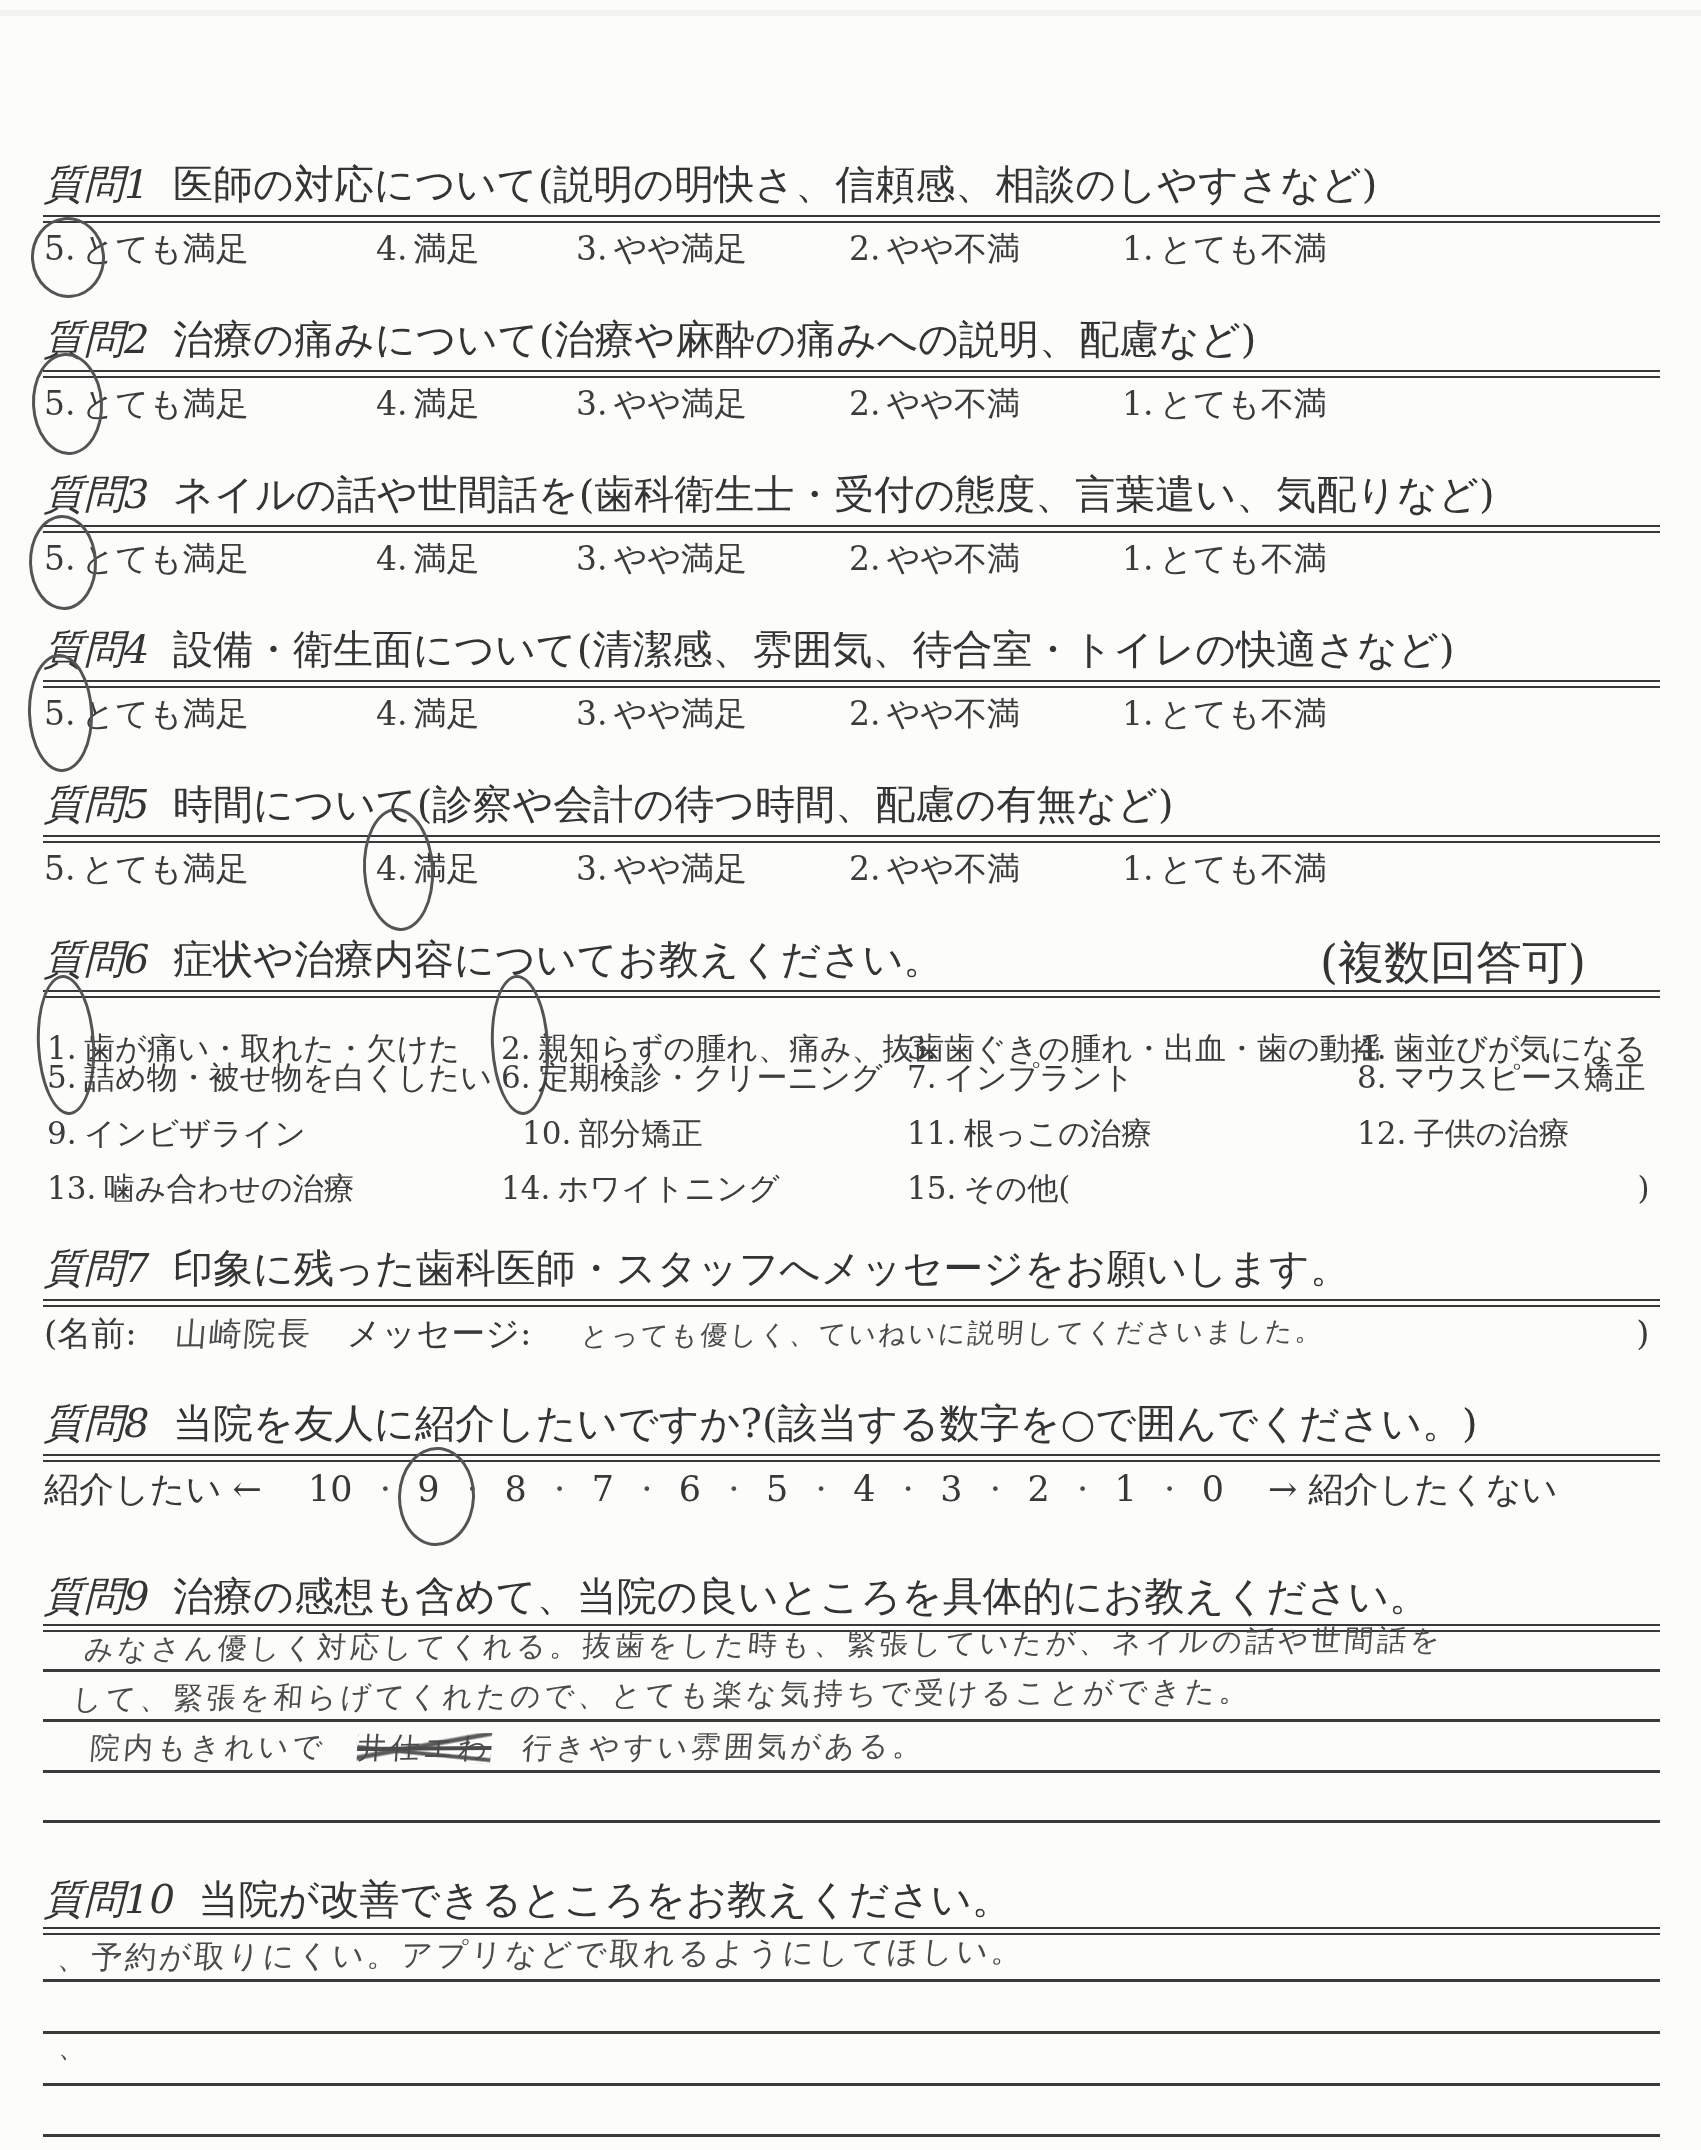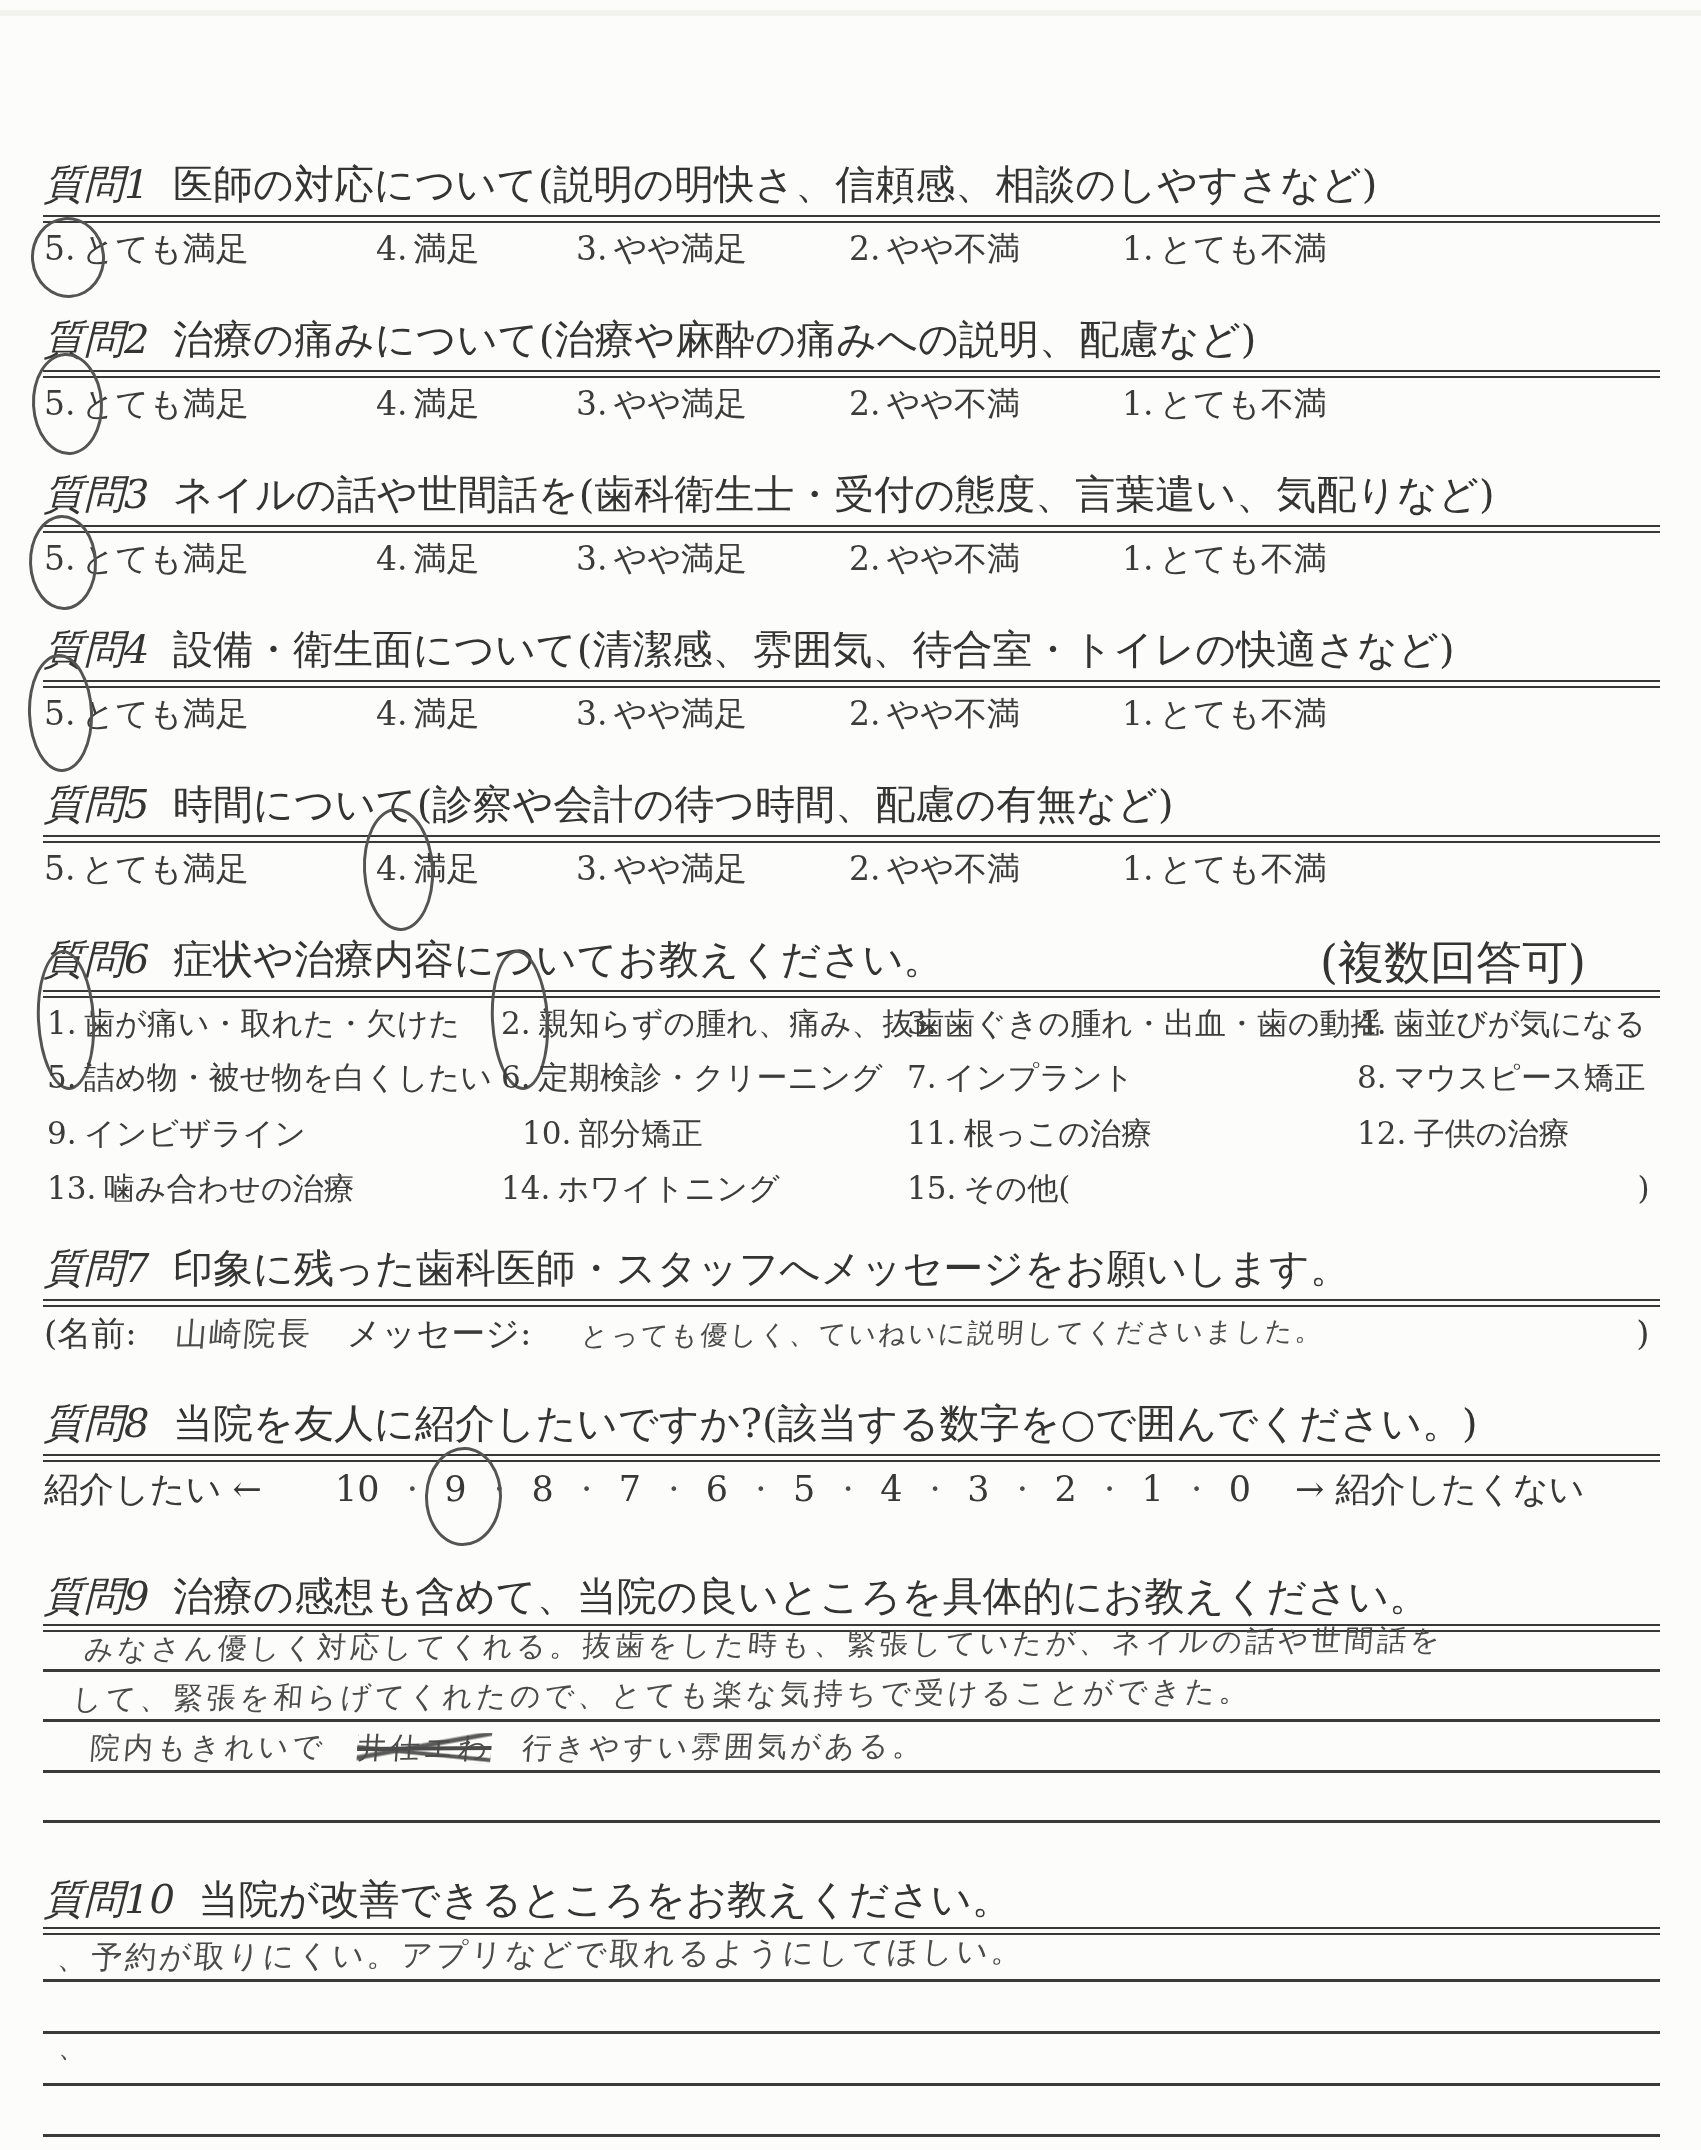--- a/index.html
+++ b/index.html
@@ -30,21 +30,21 @@
   .cA{left:-13.3px;top:-14.8px;width:68px;height:75px;transform:rotate(-5deg);}
   .cB{left:-11.8px;top:-34px;width:65px;height:96px;transform:rotate(-3deg);}
   .cC{left:-14.8px;top:-26.6px;width:62px;height:89px;transform:rotate(-2deg);}
   .cD{left:-16px;top:-43px;width:59px;height:112px;transform:rotate(-2deg);}
   .cE{left:-13.3px;top:-44px;width:65px;height:117px;transform:rotate(-3deg);}
   .cF{left:-10.3px;top:-58px;width:52px;height:134px;transform:rotate(-3deg);}
   .cG{left:-19px;top:-25px;width:71px;height:93px;transform:rotate(2deg);}
   .ansrow{left:44px;right:44px;font-size:34px;line-height:1;white-space:nowrap;}
   .ansrow .hand{letter-spacing:2.2px;}
   .scalerow{left:44px;right:44px;font-size:35px;line-height:1;white-space:nowrap;display:flex;align-items:center;color:#383838;}
-  .sLeft{margin-right:73px;}
+  .sLeft{margin-right:46px;}
   .sRight{margin-left:44px;}
   .sn{position:relative;display:inline-block;}
   .dt{margin:0 17.7px;font-size:29.5px;color:#4a4a4a;}
 </style>
 </head>
 <body>
 
 <div class="page">
   <div class="abs scanline"></div>
 
@@ -107,21 +107,21 @@
     <span class="opt" style="left:532px"><span class="num">3.</span><span>やや満足</span></span>
     <span class="opt" style="left:805px"><span class="num">2.</span><span>やや不満</span></span>
     <span class="opt" style="left:1078px"><span class="num">1.</span><span>とても不満</span></span>
   </div>
 
   <div class="abs qh" style="top:939px">
     <span class="q-no">質問6</span><span>症状や治療内容についてお教えください。</span>
   </div>
   <div class="abs note" style="top:939px">(複数回答可)</div>
   <div class="abs rule2" style="top:990px"></div>
-  <div class="abs q6row" style="top:1008px">
+  <div class="abs q6row" style="top:1033px">
     <span class="q6item" style="left:0"><span class="circ cF"></span><span class="num">1.</span><span>歯が痛い・取れた・欠けた</span></span>
     <span class="q6item" style="left:454px"><span class="circ cF"></span><span class="num">2.</span><span>親知らずの腫れ、痛み、抜歯</span></span>
     <span class="q6item" style="left:860px"><span class="num">3.</span><span>歯ぐきの腫れ・出血・歯の動揺</span></span>
     <span class="q6item" style="left:1310px"><span class="num">4.</span><span>歯並びが気になる</span></span>
   </div>
   <div class="abs q6row" style="top:1062px">
     <span class="q6item" style="left:0"><span class="num">5.</span><span>詰め物・被せ物を白くしたい</span></span>
     <span class="q6item" style="left:454px"><span class="num">6.</span><span>定期検診・クリーニング</span></span>
     <span class="q6item" style="left:860px"><span class="num">7.</span><span>インプラント</span></span>
     <span class="q6item" style="left:1310px"><span class="num">8.</span><span>マウスピース矯正</span></span>

